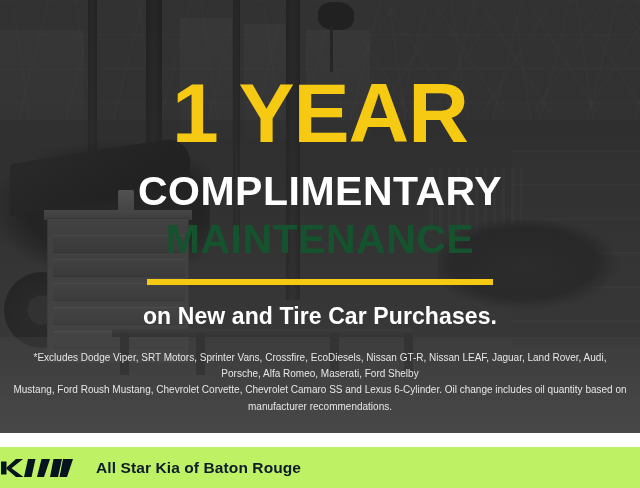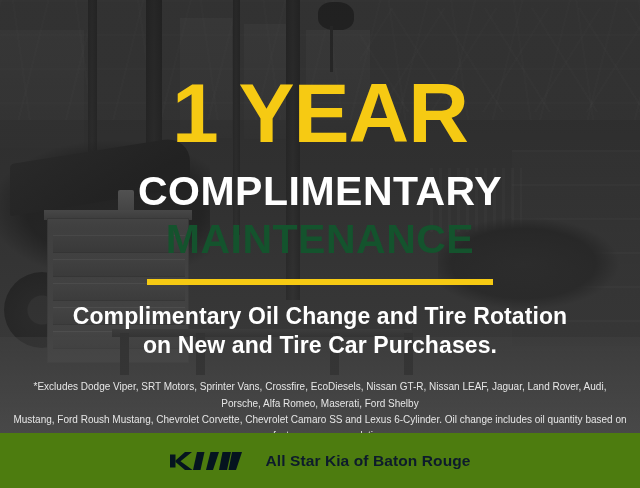--- a/index.html
+++ b/index.html
@@ -229,25 +229,25 @@
     color: #e6e6e6;
     font-weight: normal;
   }
   .disclaimer span { display: block; }
 
   
   .footer {
     position: absolute;
     left: 0; bottom: 0;
     width: 640px;
-    height: 55px;
-    background: #4d7c0f;
+    height: 41px;
+    background: #bef264;
     display: flex;
     align-items: center;
-    justify-content: center;
+    justify-content: flex-start;
     gap: 22px;
   }
 
   .kia-logo { display: block; }
 
   .dealer-name {
     font-size: 15.5px;
     font-weight: bold;
     color: #0d1b2c;
     letter-spacing: 0.1px;
@@ -302,21 +302,20 @@
 
     <div class="headline-year">1 YEAR</div>
 
     <div class="headline-complimentary">COMPLIMENTARY</div>
 
     <div class="headline-maintenance">MAINTENANCE</div>
 
     <div class="divider"></div>
 
     <div class="subhead">
-      <span class="l1">Complimentary Oil Change and Tire Rotation</span>
       <span class="l2">on New and Tire Car Purchases.</span>
     </div>
 
     <div class="disclaimer">
       <span>*Excludes Dodge Viper, SRT Motors, Sprinter Vans, Crossfire, EcoDiesels, Nissan GT-R, Nissan LEAF, Jaguar, Land Rover, Audi, Porsche, Alfa Romeo, Maserati, Ford Shelby</span>
       <span>Mustang, Ford Roush Mustang, Chevrolet Corvette, Chevrolet Camaro SS and Lexus 6-Cylinder. Oil change includes oil quantity based on manufacturer recommendations.</span>
     </div>
 
   </div>
 

